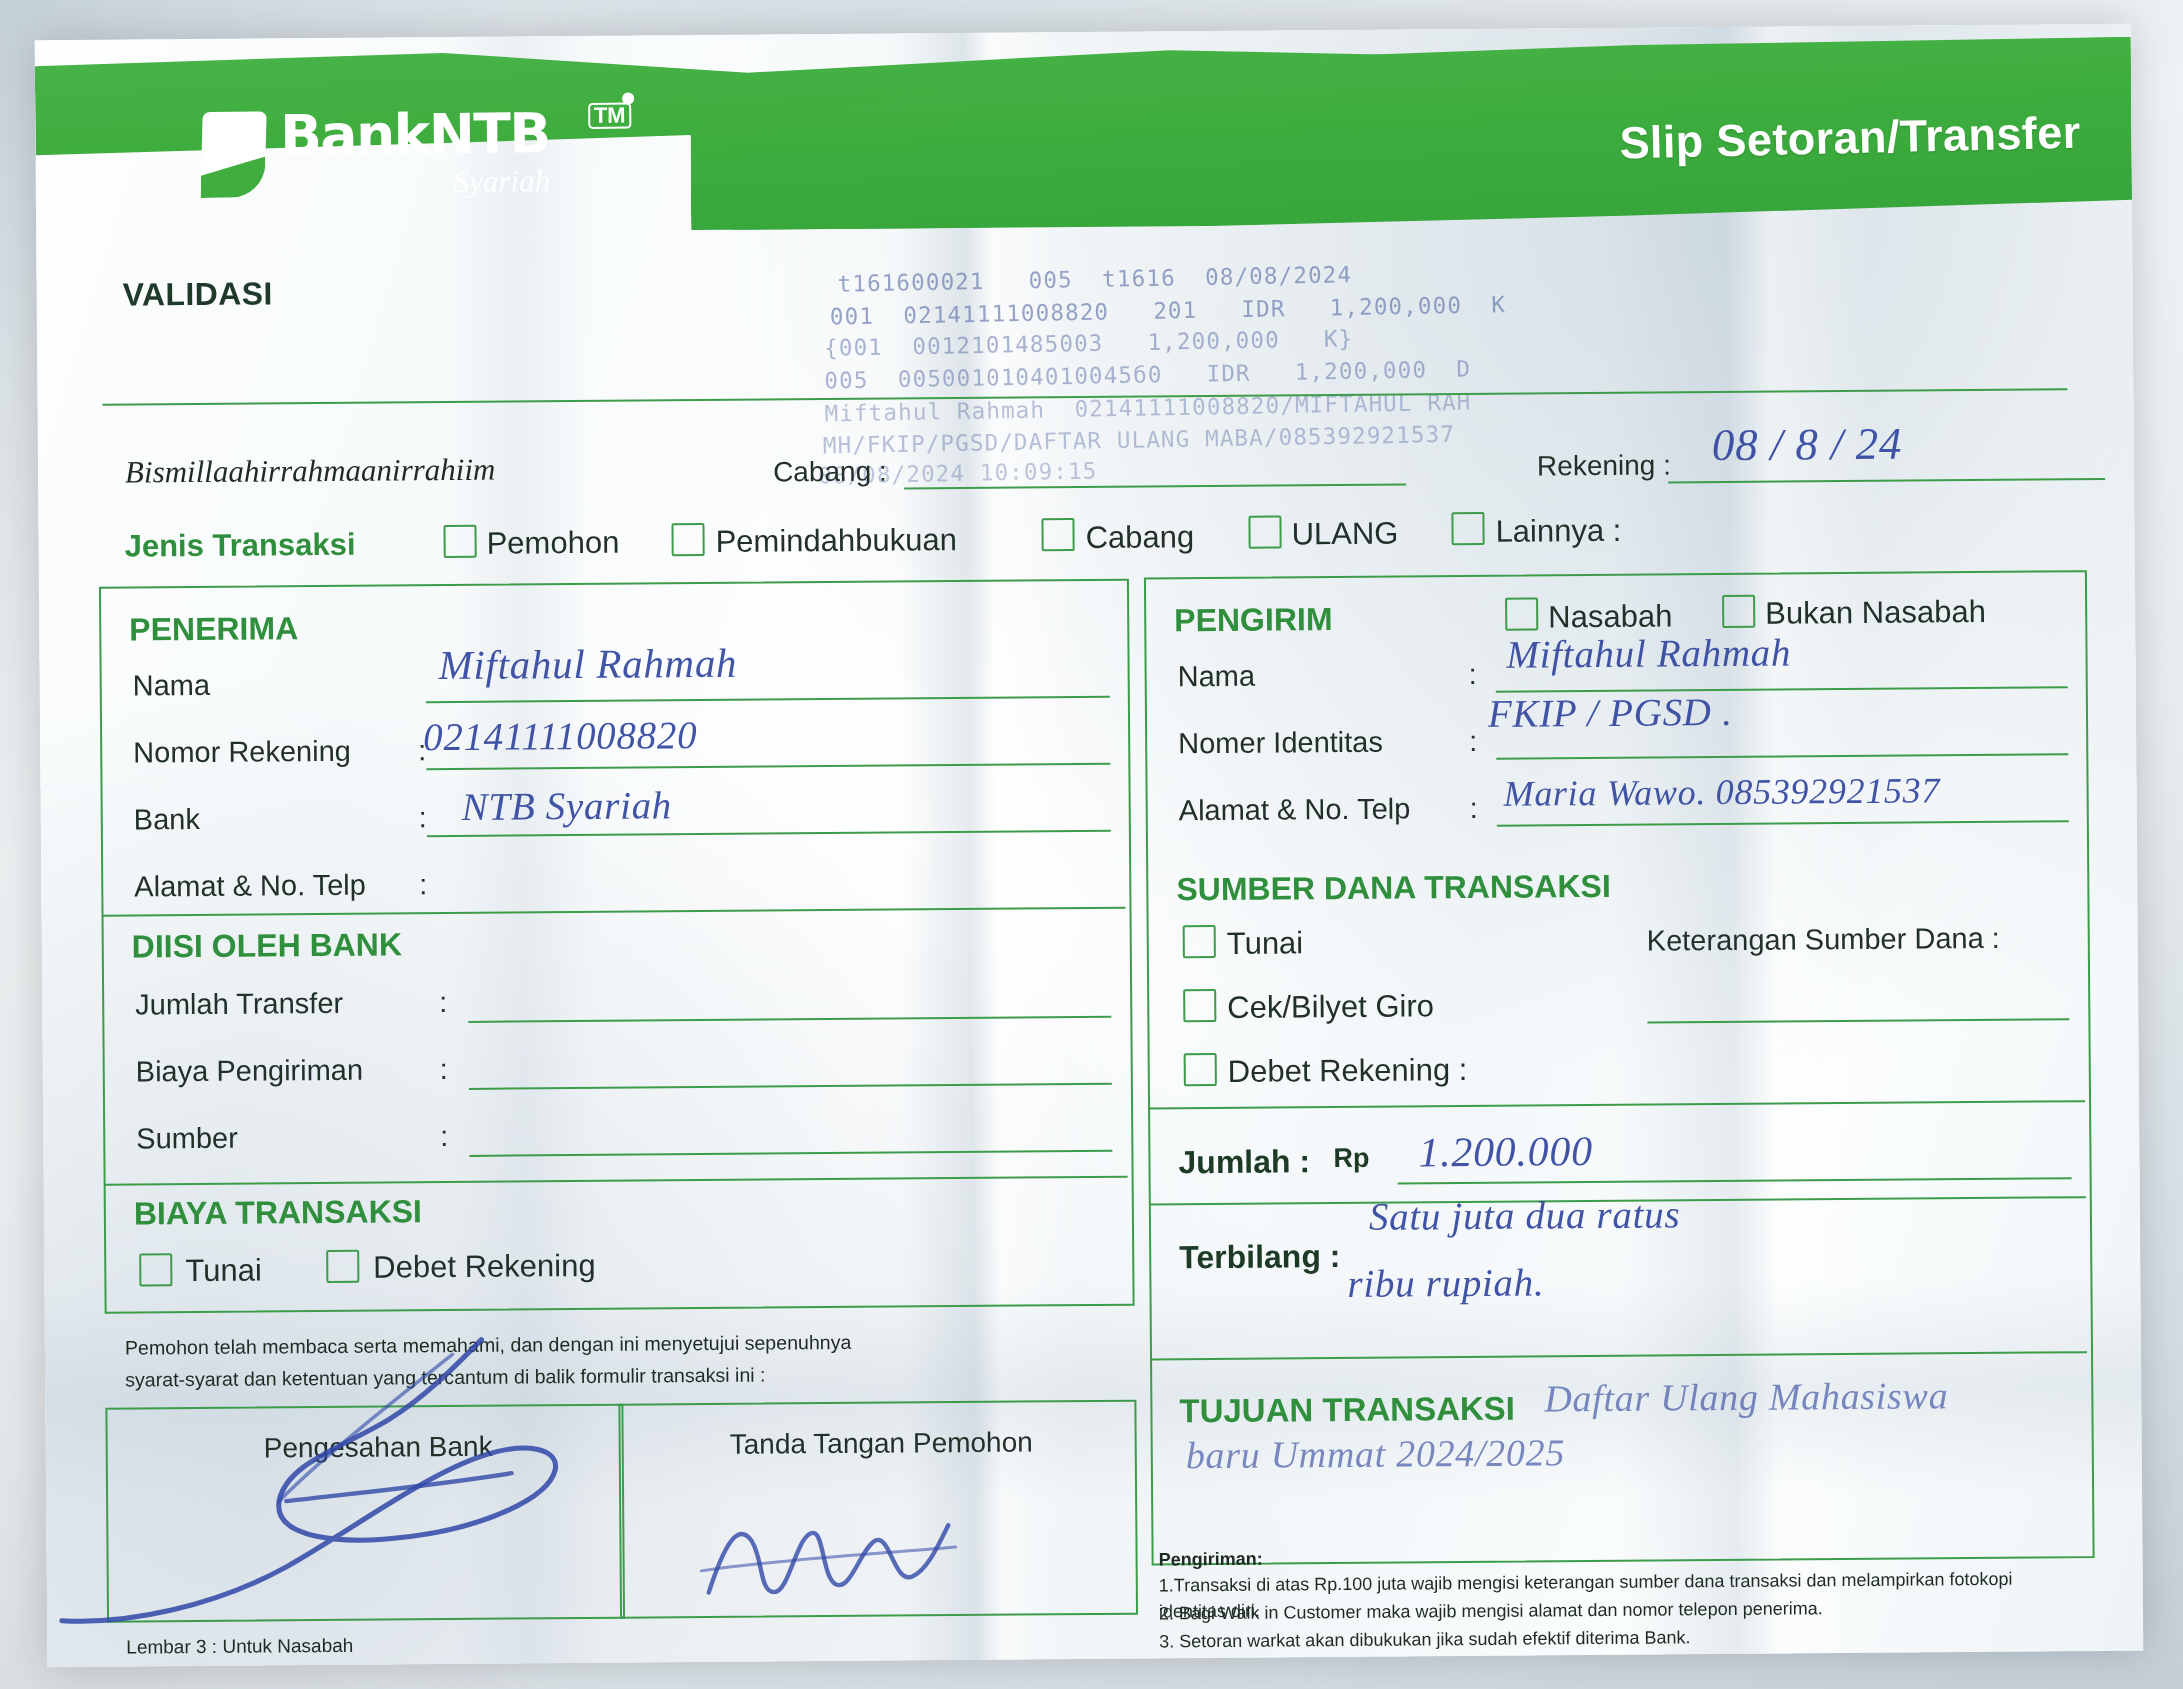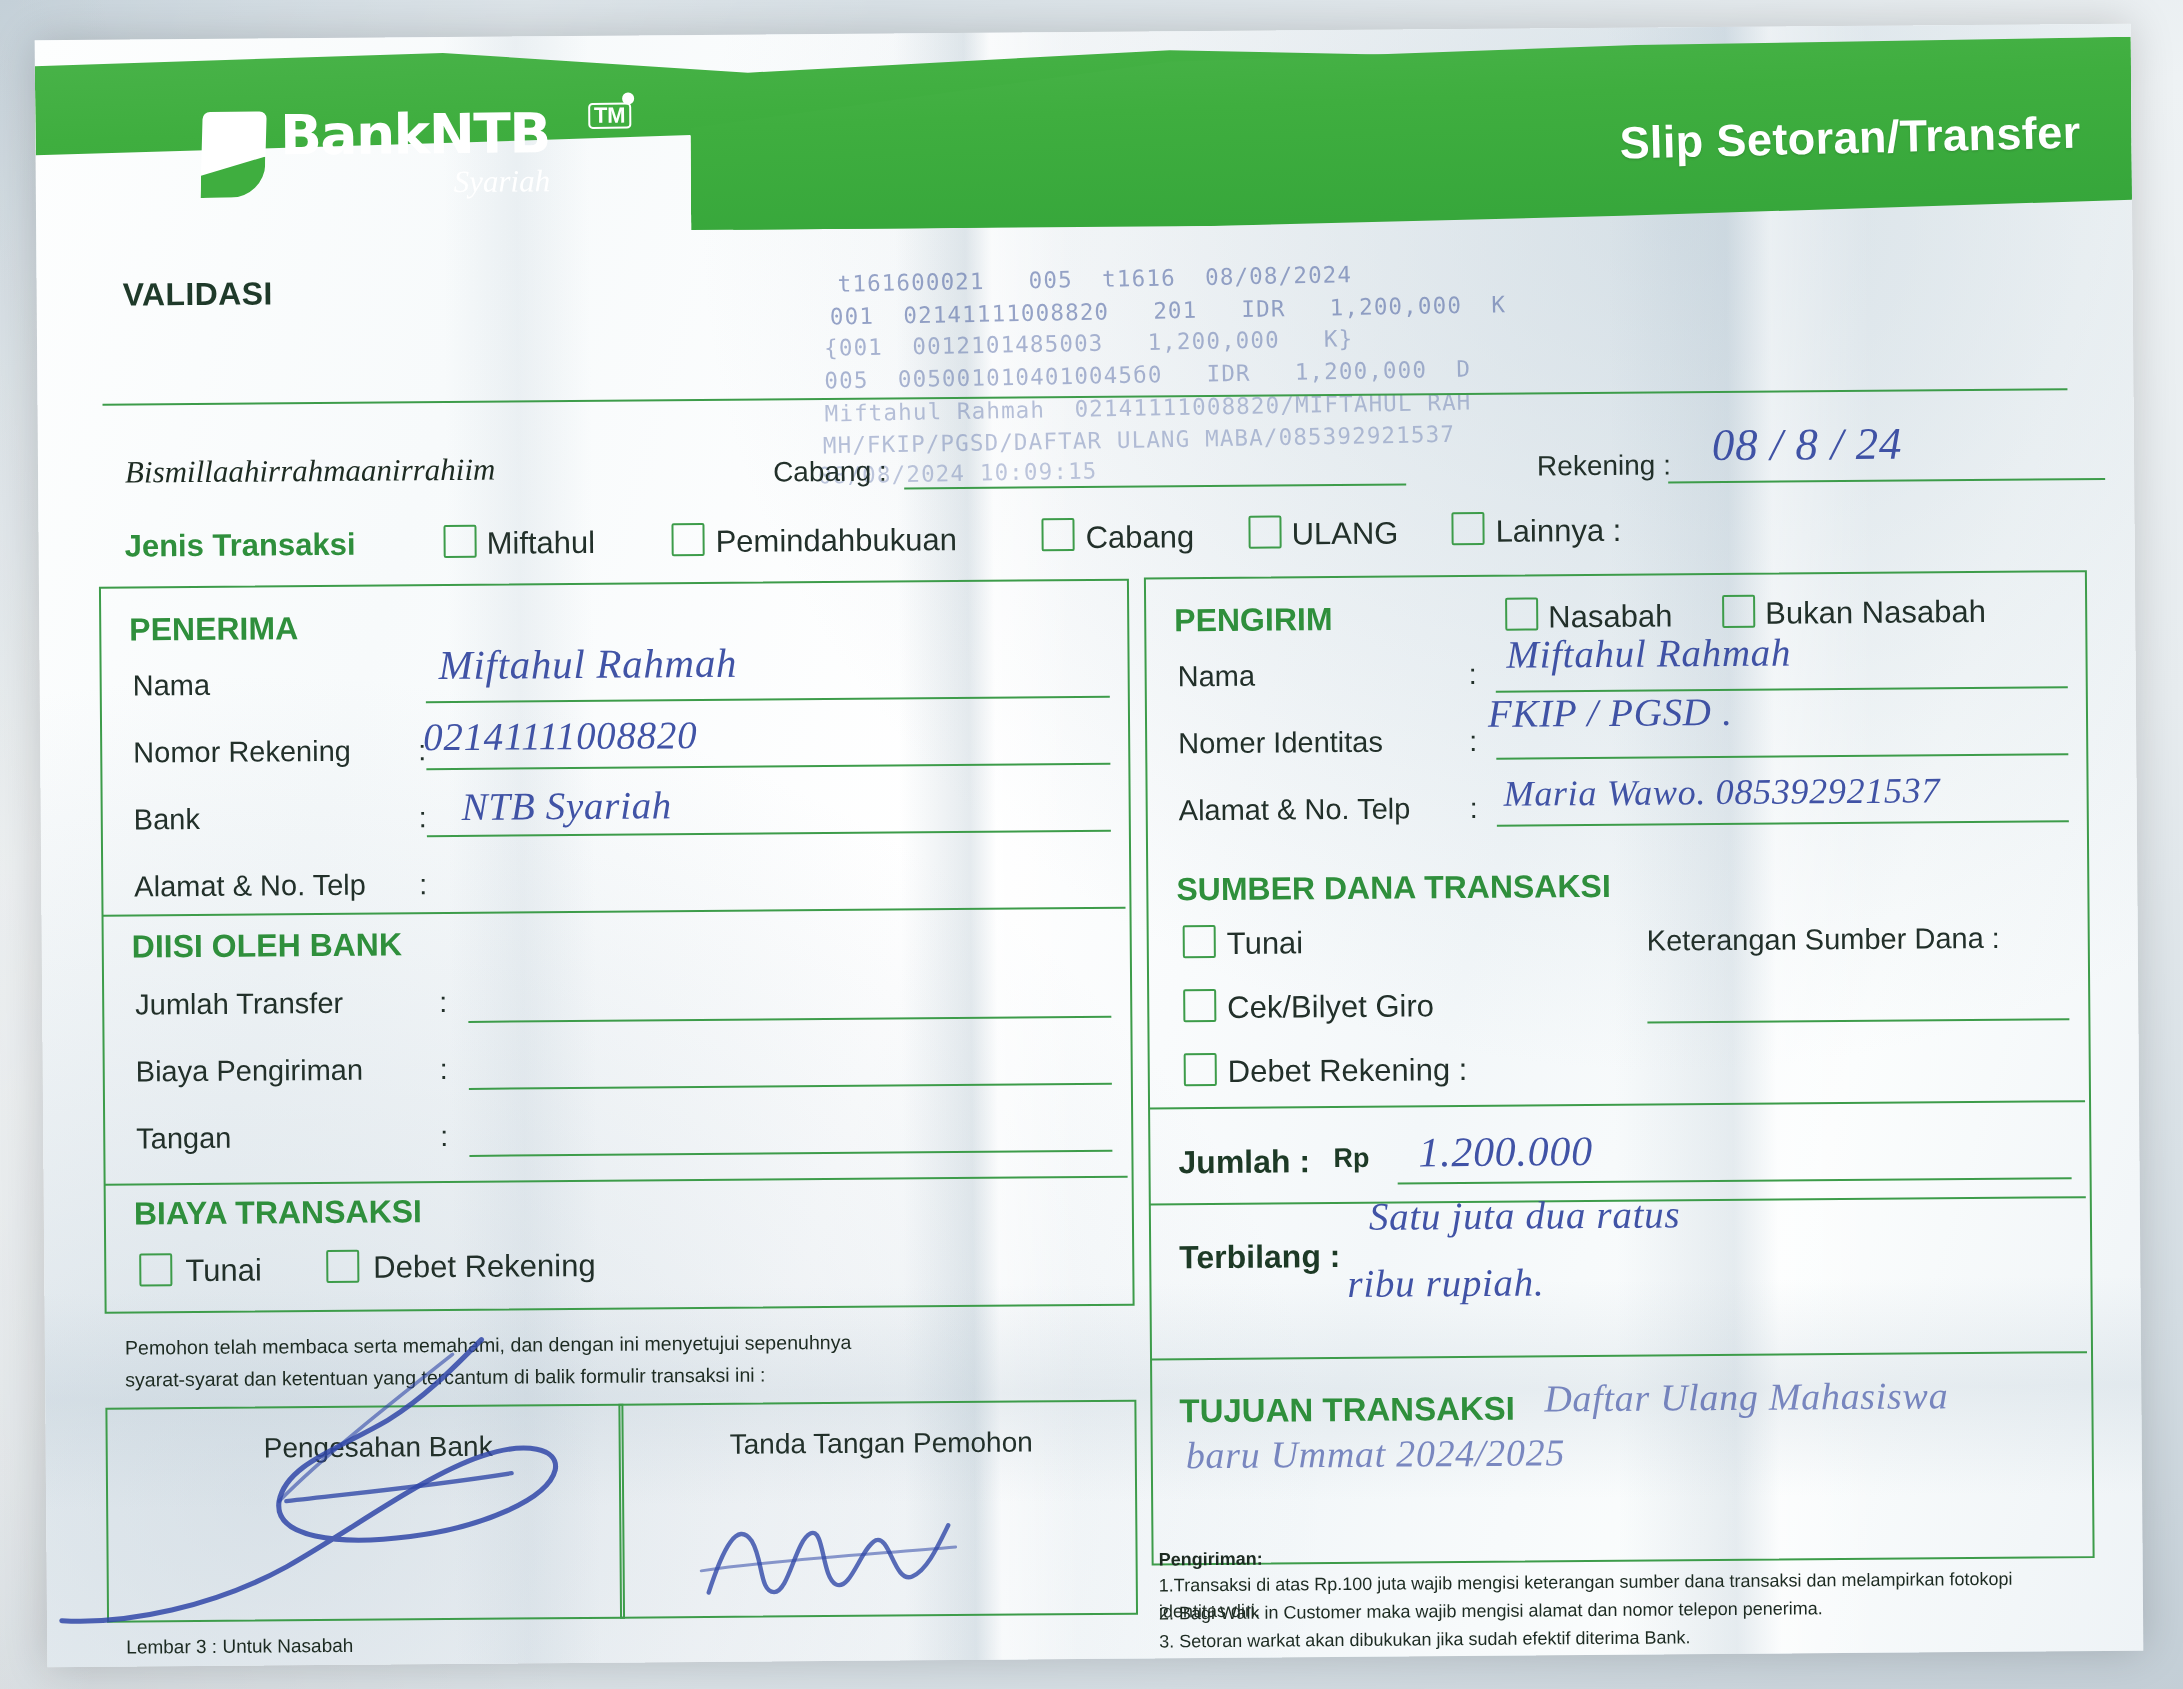--- a/index.html
+++ b/index.html
@@ -233,21 +233,21 @@
     <div class="line" style="left:866px; top:454px; width:502px;"></div>
     <div class="hw" style="left:881px; top:416px; font-size:31px; opacity:.5;"></div>
 
     <div class="lbl" style="left:1499px; top:422px; font-size:28px;">Rekening :</div>
     <div class="line" style="left:1630px; top:454px; width:437px;"></div>
     <div class="hw" style="left:1674px; top:392px; font-size:45px;">08 / 8 / 24</div>
 
     <div class="lblg" style="left:86px; top:489px; font-size:31px;">Jenis Transaksi</div>
 
     <div class="cb" style="left:405px; top:488px;"></div>
-    <div class="lbl" style="left:448px; top:489px; font-size:31px;">Miftahul</div>
+    <div class="lbl" style="left:448px; top:489px; font-size:31px;">Pemohon</div>
 
     <div class="cb" style="left:633px; top:488px;"></div>
     <div class="lbl" style="left:677px; top:489px; font-size:31px;">Pemindahbukuan</div>
 
     <div class="cb" style="left:1003px; top:486px;"></div>
     <div class="lbl" style="left:1047px; top:488px; font-size:31px;">Cabang</div>
 
     <div class="cb" style="left:1210px; top:485px;"></div>
     <div class="lbl" style="left:1253px; top:486px; font-size:31px;">ULANG</div>
 
@@ -281,21 +281,21 @@
     <div class="lblg" style="left:90px; top:889px; font-size:32px;">DIISI OLEH BANK</div>
 
     <div class="lbl" style="left:93px; top:949px; font-size:29px;">Jumlah Transfer</div>
     <div class="lbl" style="left:397px; top:949px; font-size:29px;">:</div>
     <div class="line" style="left:426px; top:984px; width:643px;"></div>
 
     <div class="lbl" style="left:93px; top:1016px; font-size:29px;">Biaya Pengiriman</div>
     <div class="lbl" style="left:397px; top:1016px; font-size:29px;">:</div>
     <div class="line" style="left:426px; top:1051px; width:643px;"></div>
 
-    <div class="lbl" style="left:93px; top:1083px; font-size:29px;">Tangan</div>
+    <div class="lbl" style="left:93px; top:1083px; font-size:29px;">Sumber</div>
     <div class="lbl" style="left:397px; top:1083px; font-size:29px;">:</div>
     <div class="line" style="left:426px; top:1118px; width:643px;"></div>
 
     <div class="line" style="left:61px; top:1144px; width:1023px;"></div>
 
     <div class="lblg" style="left:90px; top:1156px; font-size:32px;">BIAYA TRANSAKSI</div>
 
     <div class="cb" style="left:95px; top:1214px;"></div>
     <div class="lbl" style="left:141px; top:1214px; font-size:31px;">Tunai</div>
 

